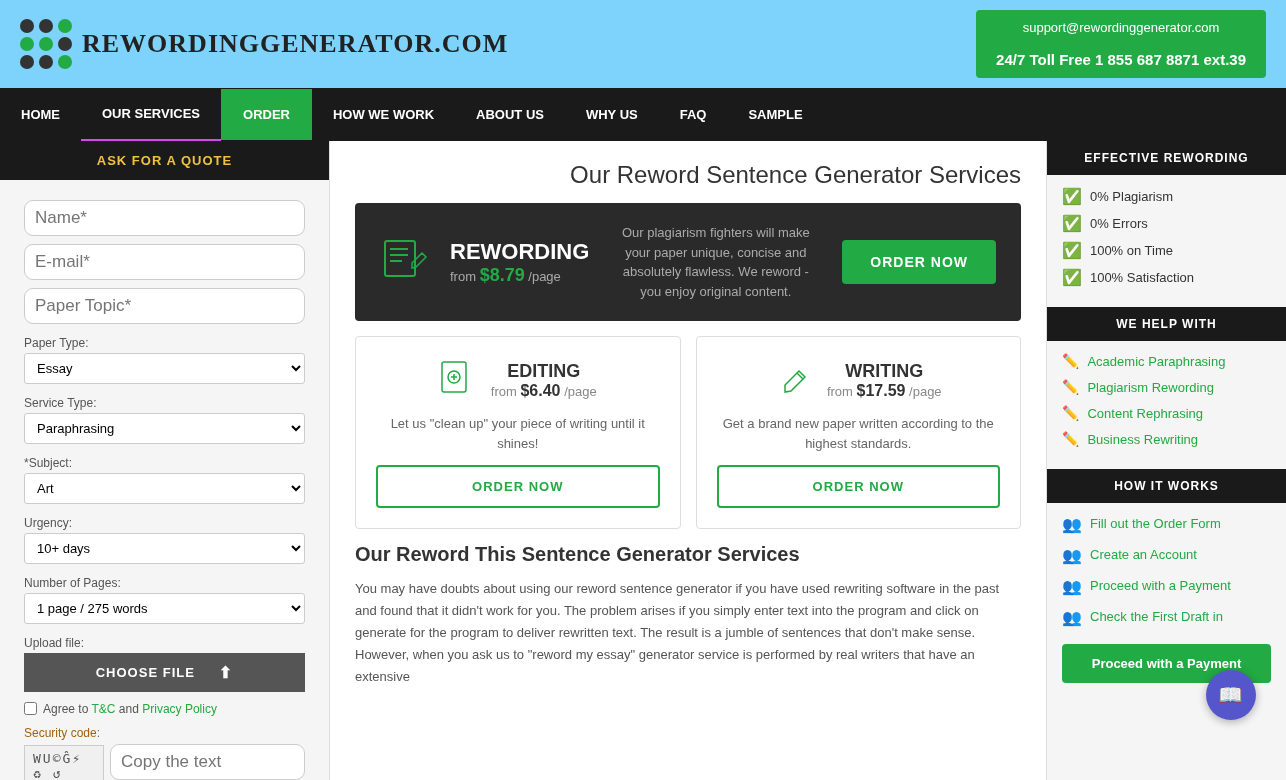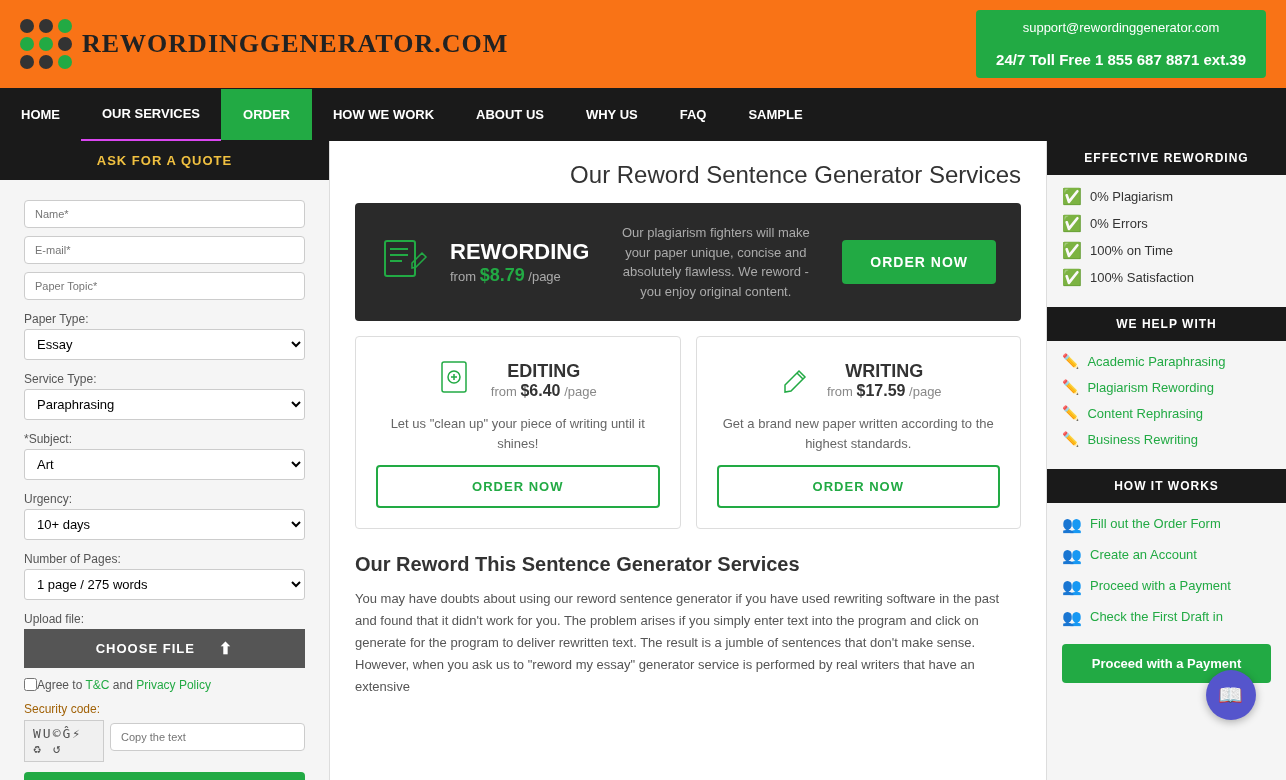--- a/index.html
+++ b/index.html
@@ -1,19 +1,19 @@
 <!DOCTYPE html>
 <html><head>
   <meta charset="utf-8">
   <style>
     * { box-sizing: border-box; margin: 0; padding: 0; }
     body { font-family: Arial, sans-serif; font-size: 14px; background: #e8e8e8; }
 
     
-    .header { background: #f97316; padding: 10px 20px; display: flex; align-items: center; justify-content: space-between; }
+    .header { background: #7dd3fc; padding: 10px 20px; display: flex; align-items: center; justify-content: space-between; }
     .logo { display: flex; align-items: center; gap: 10px; }
     .logo-icon { display: flex; flex-direction: column; gap: 4px; }
     .logo-dots { display: flex; gap: 5px; }
     .dot { width: 14px; height: 14px; border-radius: 50%; background: #333; }
     .dot.green { background: #22aa44; }
     .logo-text { font-size: 26px; font-weight: bold; color: #222; letter-spacing: 1px; font-family: Georgia, serif; }
     .contact-box { background: #22aa44; color: white; padding: 10px 20px; border-radius: 4px; text-align: center; font-size: 13px; }
     .contact-box .phone { font-size: 15px; font-weight: bold; margin-top: 16px; }
 
     
@@ -22,25 +22,25 @@
     nav a.active { border-bottom: 2px solid white; }
     nav a.order { background: #22aa44; padding: 18px 22px; }
 
     
     .page-wrap { display: flex; max-width: 1286px; margin: 0 auto; background: #fff; }
 
     
     .sidebar { width: 330px; min-width: 330px; background: #f5f5f5; border-right: 1px solid #ddd; }
     .sidebar-header { background: #1a1a1a; color: #f0c040; text-align: center; padding: 12px; font-size: 13px; font-weight: bold; letter-spacing: 1px; }
     .sidebar form { padding: 10px 12px; }
-    .sidebar input[type="text"], .sidebar input[type="email"] { width: 100%; padding: 7px 10px; margin-bottom: 8px; border: 1px solid #ccc; border-radius: 4px; font-size: 11px; }
+    .sidebar input[type="text"], .sidebar input[type="email"] { width: 100%; padding: 7px 10px; margin-bottom: 8px; border: 1px solid #ccc; border-radius: 9px; font-size: 17px; }
     .sidebar label { font-size: 12px; color: #555; display: block; margin-bottom: 3px; margin-top: 4px; }
     .sidebar select { width: 100%; padding: 6px 8px; border: 1px solid #ccc; border-radius: 3px; font-size: 13px; margin-bottom: 8px; background: white; }
     .choose-file-btn { width: 100%; padding: 10px; background: #555; color: white; border: none; font-weight: bold; font-size: 13px; letter-spacing: 1px; cursor: pointer; display: flex; align-items: center; justify-content: center; gap: 24px; margin-bottom: 10px; }
-    .agree-row { display: flex; align-items: flex-start; margin-bottom: 10px; font-size: 12px; color: #555; }
+    .agree-row { display: flex; align-items: flex-start; gap: 6px; margin-bottom: 10px; font-size: 12px; color: #555; }
     .agree-row a { color: #22aa44; text-decoration: none; }
     .security-row { margin-bottom: 10px; }
     .security-row label { font-size: 12px; color: #a16207; margin-bottom: 4px; display: block; }
     .captcha-row { display: flex; align-items: center; gap: 6px; }
     .captcha-img { background: #f0f0f0; border: 1px solid #ccc; padding: 5px 8px; font-family: monospace; font-size: 13px; color: #555; letter-spacing: 2px; min-width: 80px; display: flex; align-items: center; gap: 3px; }
     .captcha-input { border: 1px solid #ccc; padding: 5px 8px; font-size: 12px; width: 110px; }
     .send-btn { width: 100%; padding: 12px; background: #22aa44; color: white; border: none; font-size: 15px; font-weight: bold; border-radius: 4px; cursor: pointer; letter-spacing: 1px; }
 
     
     .main-content { flex: 1; padding: 20px 25px; }
@@ -49,21 +49,21 @@
     
     .featured-card { background: #2a2a2a; color: white; padding: 20px 25px; border-radius: 4px; display: flex; align-items: center; justify-content: space-between; margin-bottom: 15px; }
     .featured-card-left { display: flex; align-items: center; gap: 20px; }
     .featured-icon { color: #22aa44; font-size: 36px; }
     .service-name { font-size: 22px; font-weight: bold; color: white; }
     .service-price { font-size: 13px; color: #aaa; }
     .service-price .price { color: #22aa44; font-size: 18px; font-weight: bold; margin-top: 40px; }
     .order-btn { background: #22aa44; color: white; padding: 14px 28px; border: none; font-size: 14px; font-weight: bold; border-radius: 4px; cursor: pointer; white-space: nowrap; letter-spacing: 1px; }
     .order-btn-outline { background: transparent; border: 2px solid #22aa44; color: #22aa44; padding: 12px 28px; font-size: 13px; font-weight: bold; border-radius: 4px; cursor: pointer; letter-spacing: 1px; margin-top: 10px; display: block; width: 100%; text-align: center; }
 
-    .two-cards { display: flex; gap: 15px; margin-bottom: 24px; }
+    .two-cards { display: flex; gap: 15px; margin-bottom: 14px; }
     .service-card { flex: 1; border: 1px solid #ddd; border-radius: 4px; padding: 20px; text-align: center; }
     .service-card-header { display: flex; align-items: center; justify-content: center; gap: 12px; margin-bottom: 10px; }
     .service-card-icon { color: #22aa44; font-size: 30px; }
     .service-card-name { font-size: 18px; font-weight: bold; color: #333; }
     .service-card-price { font-size: 13px; color: #888; }
     .service-card-price .price { color: #333; font-size: 16px; font-weight: bold; text-align: center; }
     .service-card-desc { font-size: 13px; color: #666; margin-bottom: 12px; line-height: 1.5; }
 
     .content-section { margin-top: 10px; }
     .content-section h2 { font-size: 20px; color: #333; margin-bottom: 12px; font-weight: bold; }

